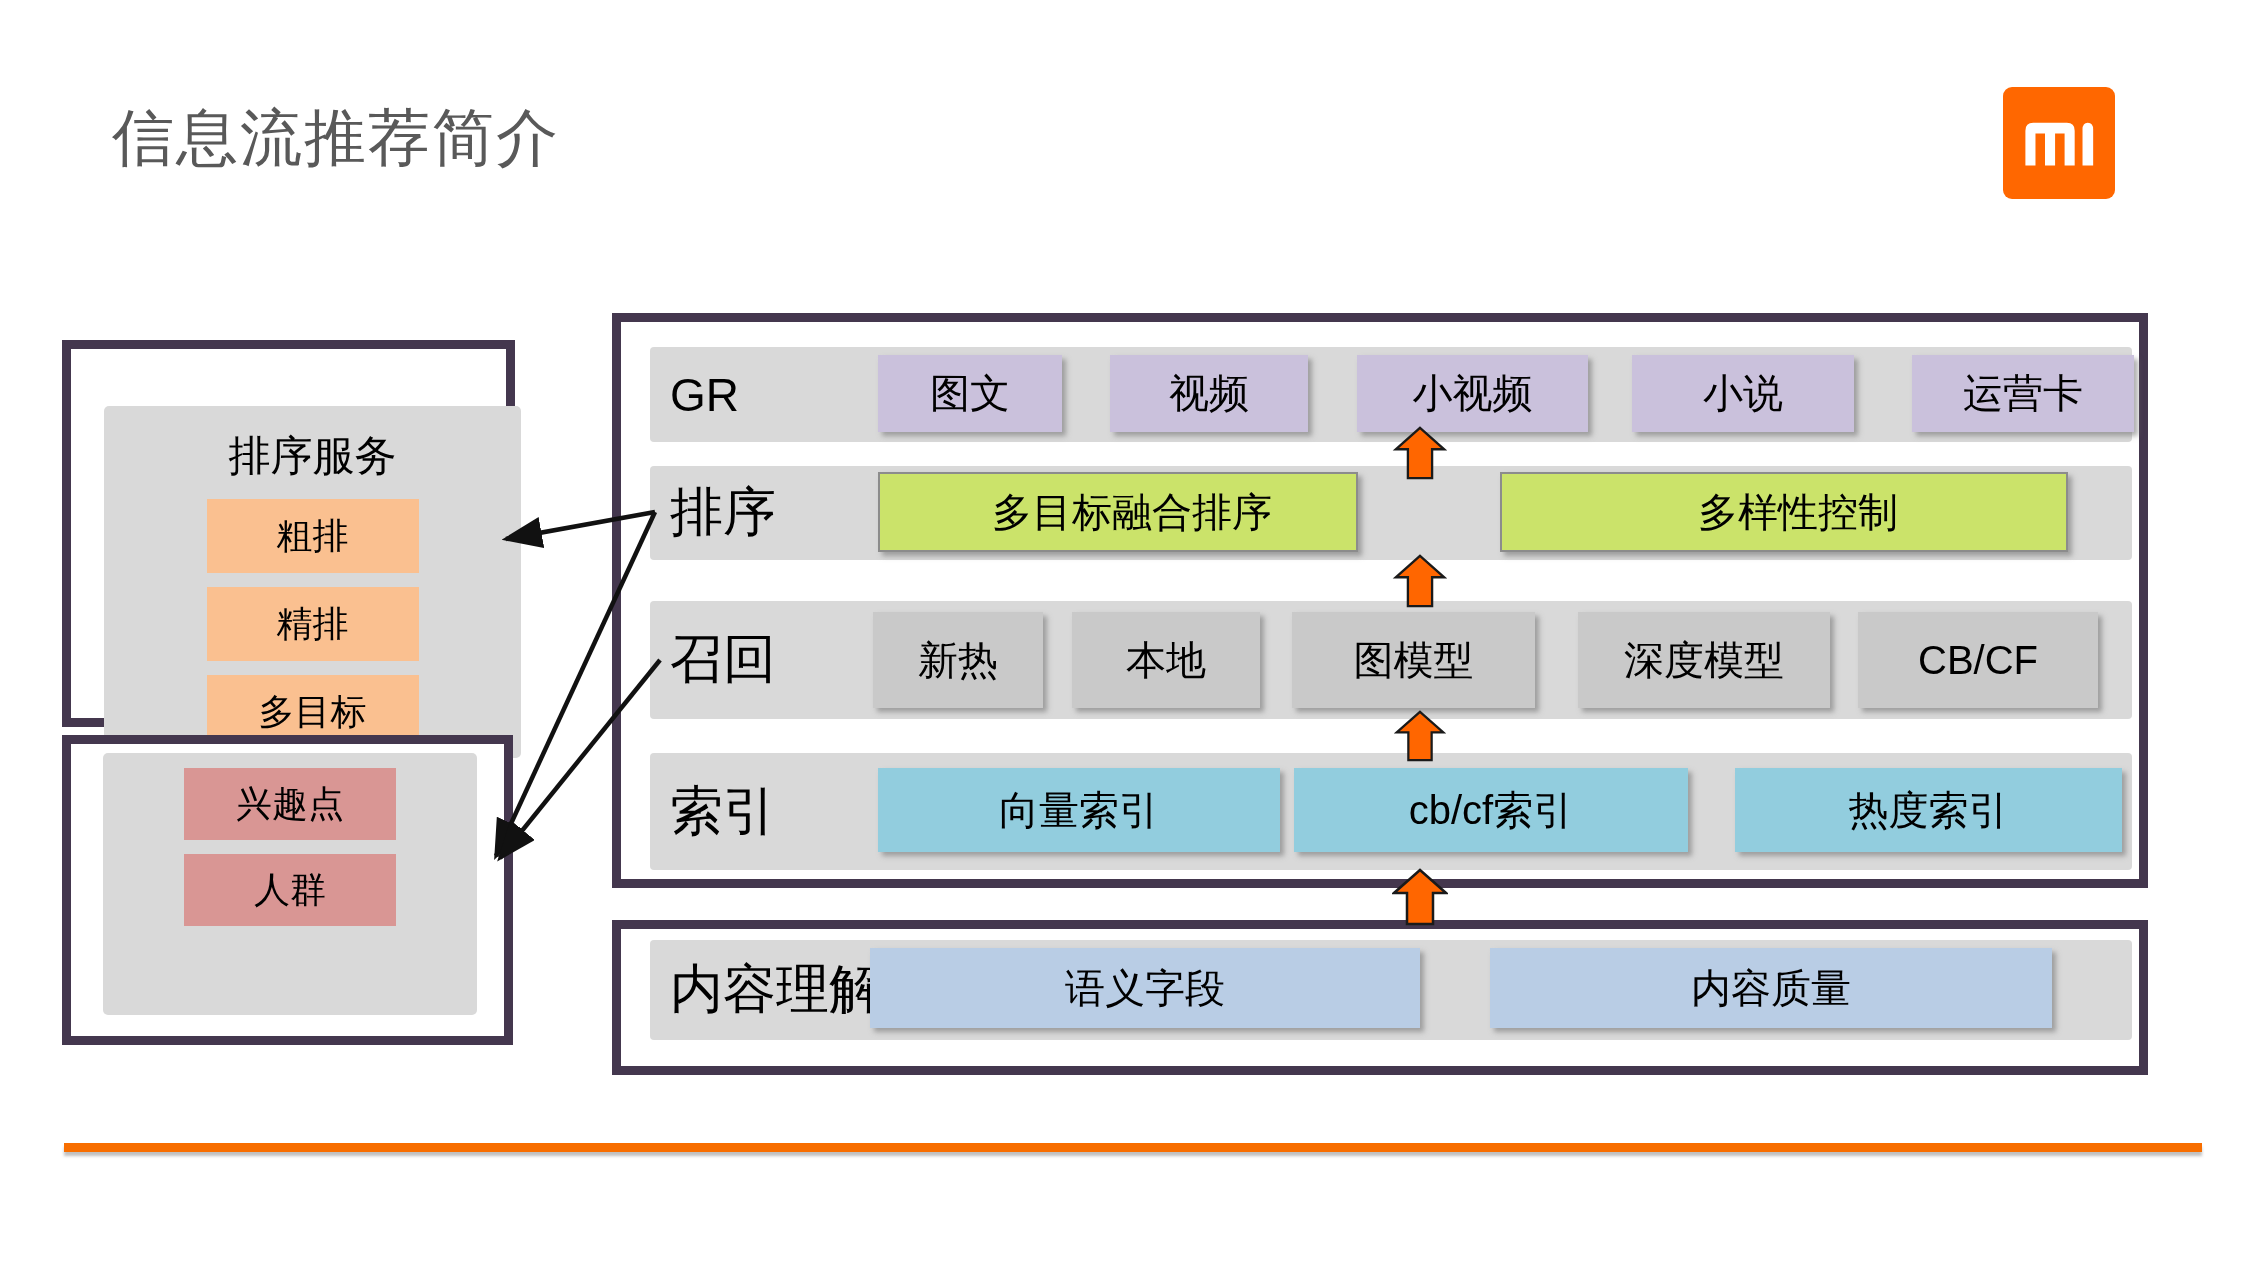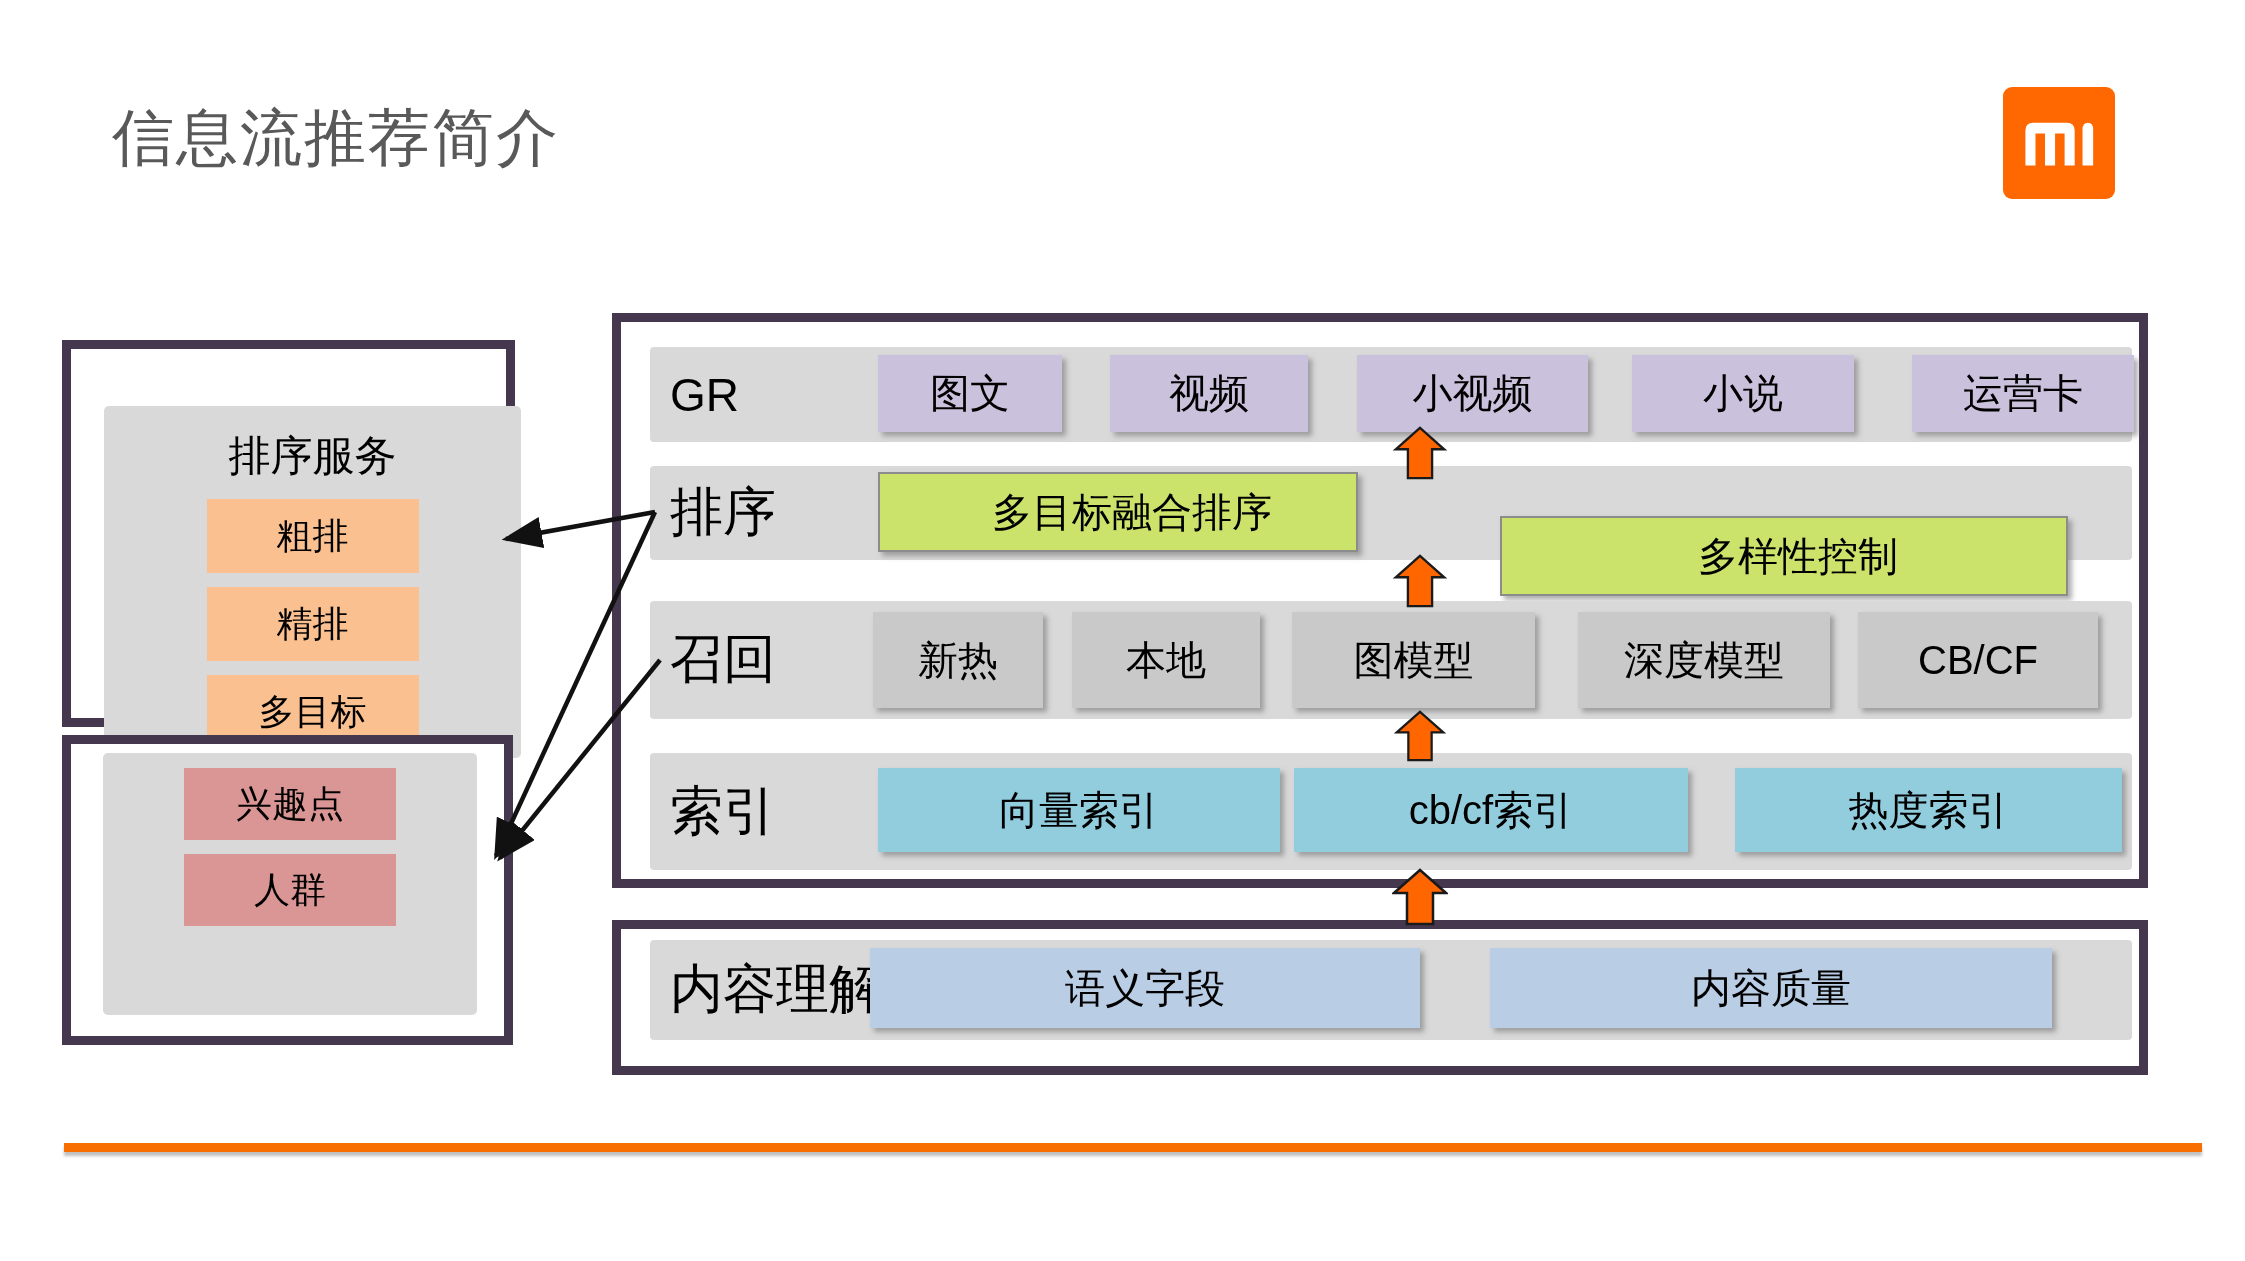--- a/index.html
+++ b/index.html
@@ -117,21 +117,21 @@
     <div class="abs pbox pbox-purple" style="left:228px; top:8px; width:184px; height:77px;">图文</div>
     <div class="abs pbox pbox-purple" style="left:460px; top:8px; width:198px; height:77px;">视频</div>
     <div class="abs pbox pbox-purple" style="left:707px; top:8px; width:231px; height:77px;">小视频</div>
     <div class="abs pbox pbox-purple" style="left:982px; top:8px; width:222px; height:77px;">小说</div>
     <div class="abs pbox pbox-purple" style="left:1250px; top:8px; width:222px; height:77px;margin-left:12px;">运营卡</div>
   </div>
 
   <div class="abs strip strip-rank">
     <div class="abs row-label">排序</div>
     <div class="abs pbox pbox-green" style="left:228px; top:6px; width:480px; height:80px;">多目标融合排序</div>
-    <div class="abs pbox pbox-green" style="left:850px; top:6px; width:568px; height:80px;margin-top:44px;">多样性控制</div>
+    <div class="abs pbox pbox-green" style="left:850px; top:6px; width:568px; height:80px;">多样性控制</div>
   </div>
 
   <div class="abs strip strip-recall">
     <div class="abs row-label">召回</div>
     <div class="abs pbox pbox-gray" style="left:223px; top:11px; width:170px; height:96px;">新热</div>
     <div class="abs pbox pbox-gray" style="left:422px; top:11px; width:188px; height:96px;">本地</div>
     <div class="abs pbox pbox-gray" style="left:642px; top:11px; width:243px; height:96px;">图模型</div>
     <div class="abs pbox pbox-gray" style="left:928px; top:11px; width:252px; height:96px;">深度模型</div>
     <div class="abs pbox pbox-gray" style="left:1208px; top:11px; width:240px; height:96px;">CB/CF</div>
   </div>

